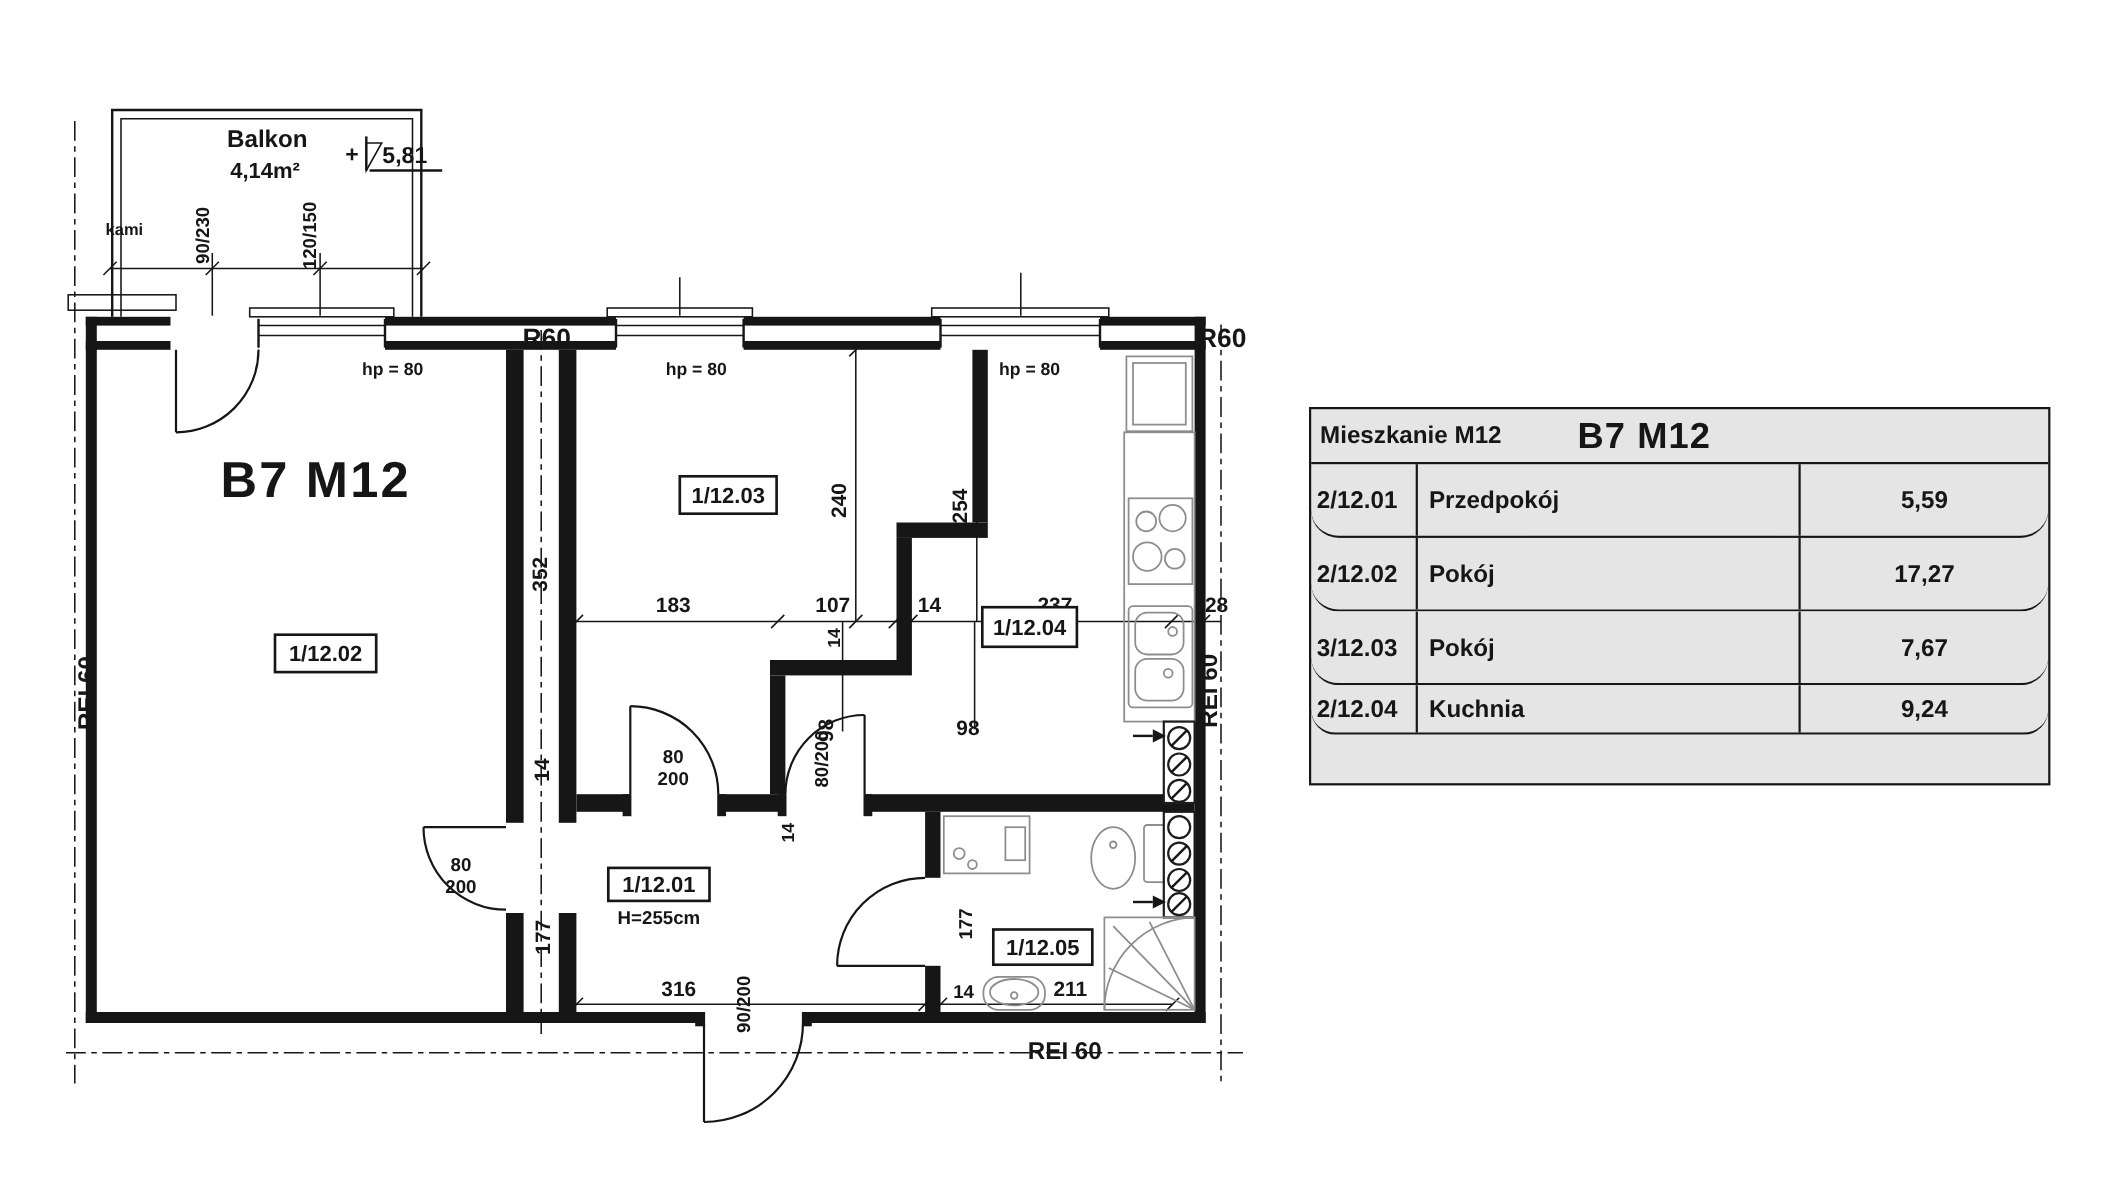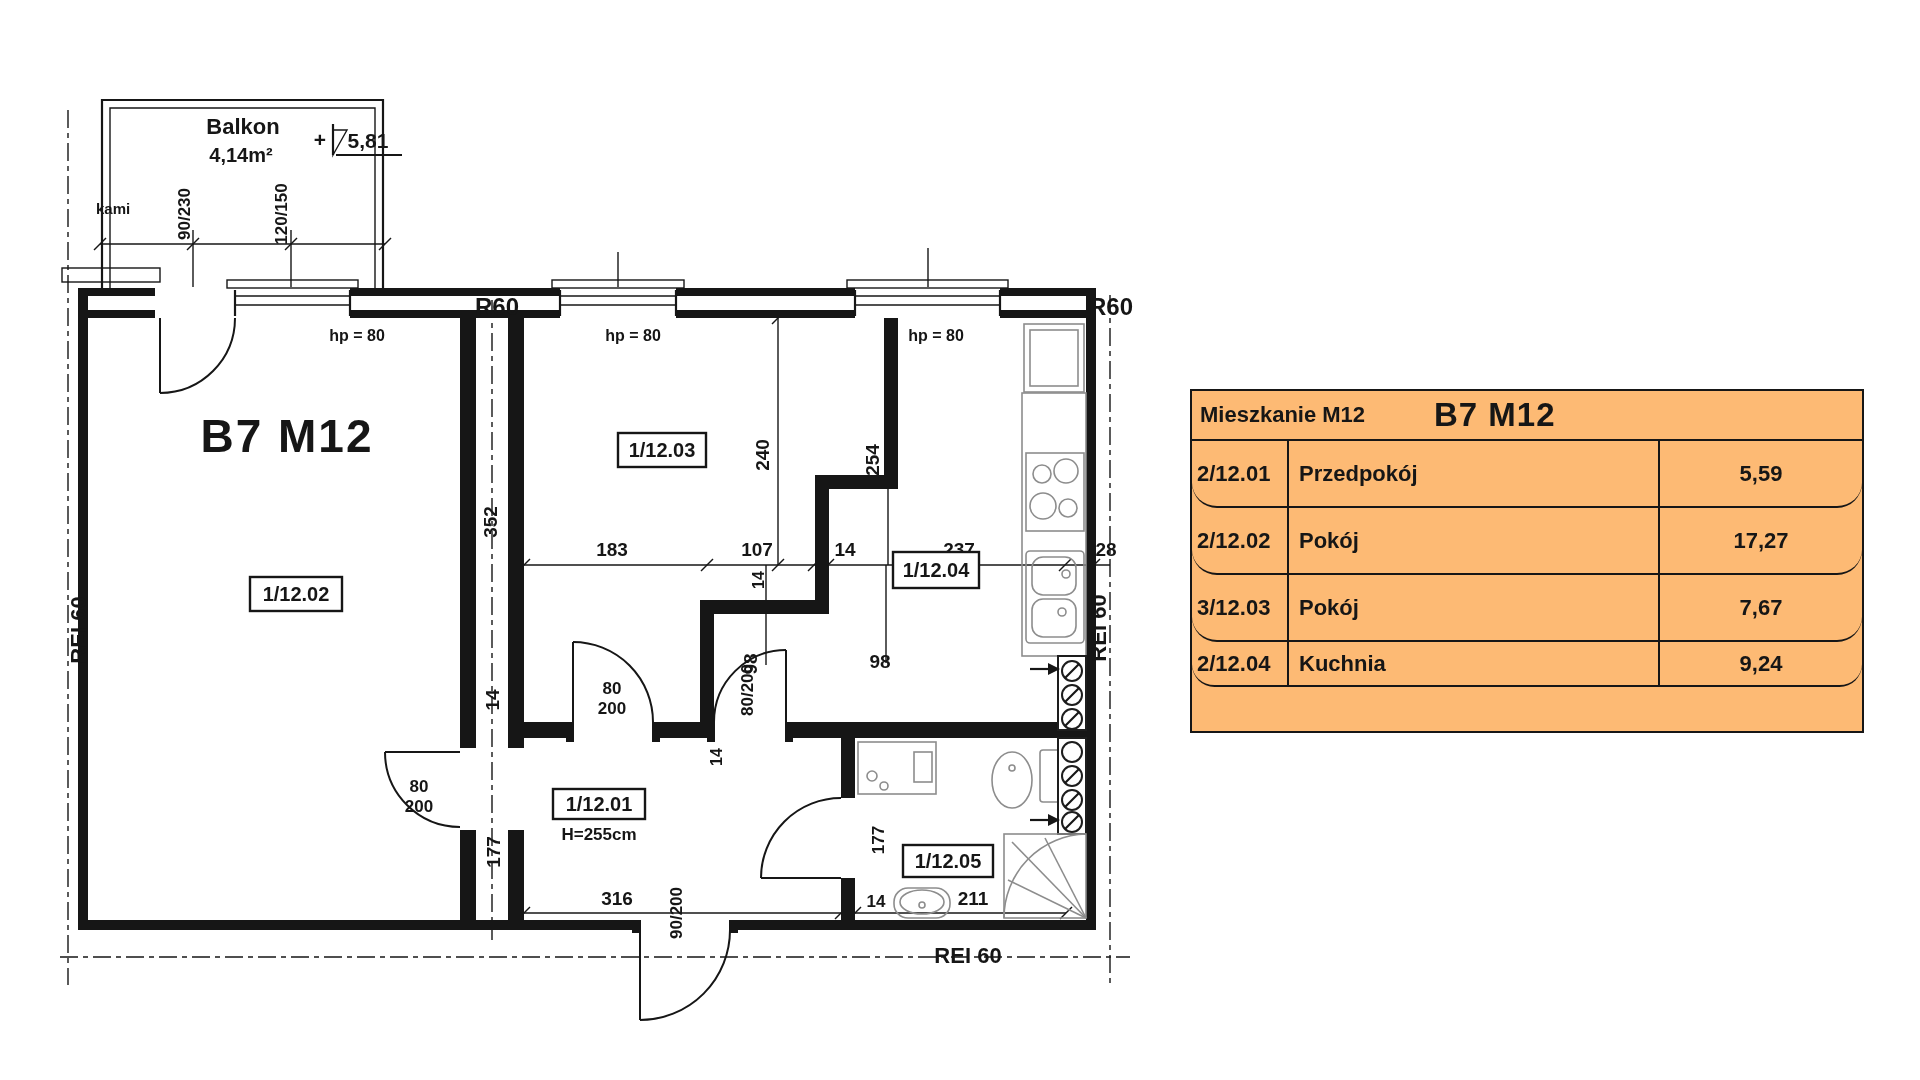--- a/index.html
+++ b/index.html
@@ -8,31 +8,31 @@
   svg{position:absolute;left:0;top:0;}
   svg text{fill:#161616;font-family:"Liberation Sans",sans-serif;font-weight:bold;}
   .wall{fill:#161616;}
   .thin{stroke:#161616;stroke-width:1.4;fill:none;}
   .mid{stroke:#161616;stroke-width:2.2;fill:none;}
   .fixture{stroke:#8d8d8d;stroke-width:1.6;fill:none;}
   .shaft{stroke:#1d1d1d;stroke-width:2;fill:#fff;}
   .axis{stroke:#161616;stroke-width:1.4;fill:none;stroke-dasharray:18 5 5 5;}
   .arc{stroke:#161616;stroke-width:2;fill:none;}
   .labelbox{fill:#fff;stroke:#161616;stroke-width:2.4;}
-  #area-table{position:absolute;left:1190px;top:370px;width:670px;background:#fdba74;
-              border:2.5px solid #161616;font-weight:700;margin-top:19px;}
+  #area-table{position:absolute;left:1190px;top:370px;width:670px;background:#e5e5e5;
+              border:2.5px solid #161616;font-weight:700;}
   .t-header{position:relative;height:48px;border-bottom:2.5px solid #161616;}
   .hleft{position:absolute;left:8px;top:11px;font-size:22px;}
   .htitle{position:absolute;left:242px;top:5px;font-size:33px;letter-spacing:1px;}
   .t-row{display:flex;border-bottom:2px solid #161616;border-radius:25px;}
   .c-code{width:90px;border-right:2px solid #161616;display:flex;align-items:center;
           padding-left:5px;font-size:22px;}
   .c-name{flex:1;border-right:2px solid #161616;display:flex;align-items:center;
           padding-left:10px;font-size:22px;}
-  .c-val{width:202px;display:flex;align-items:center;justify-content:center;font-size:22px;}
+  .c-val{width:225px;display:flex;align-items:center;justify-content:center;font-size:22px;}
   .t-total{display:flex;height:44px;}
   .total-label{flex:1;border-right:2px solid #161616;display:flex;align-items:center;
                justify-content:flex-end;padding-right:10px;font-size:23px;}
 </style>
 </head>
 <body>
 
 <div class="stage">
 
 <svg width="1920" height="1080" viewBox="0 0 1920 1080">

